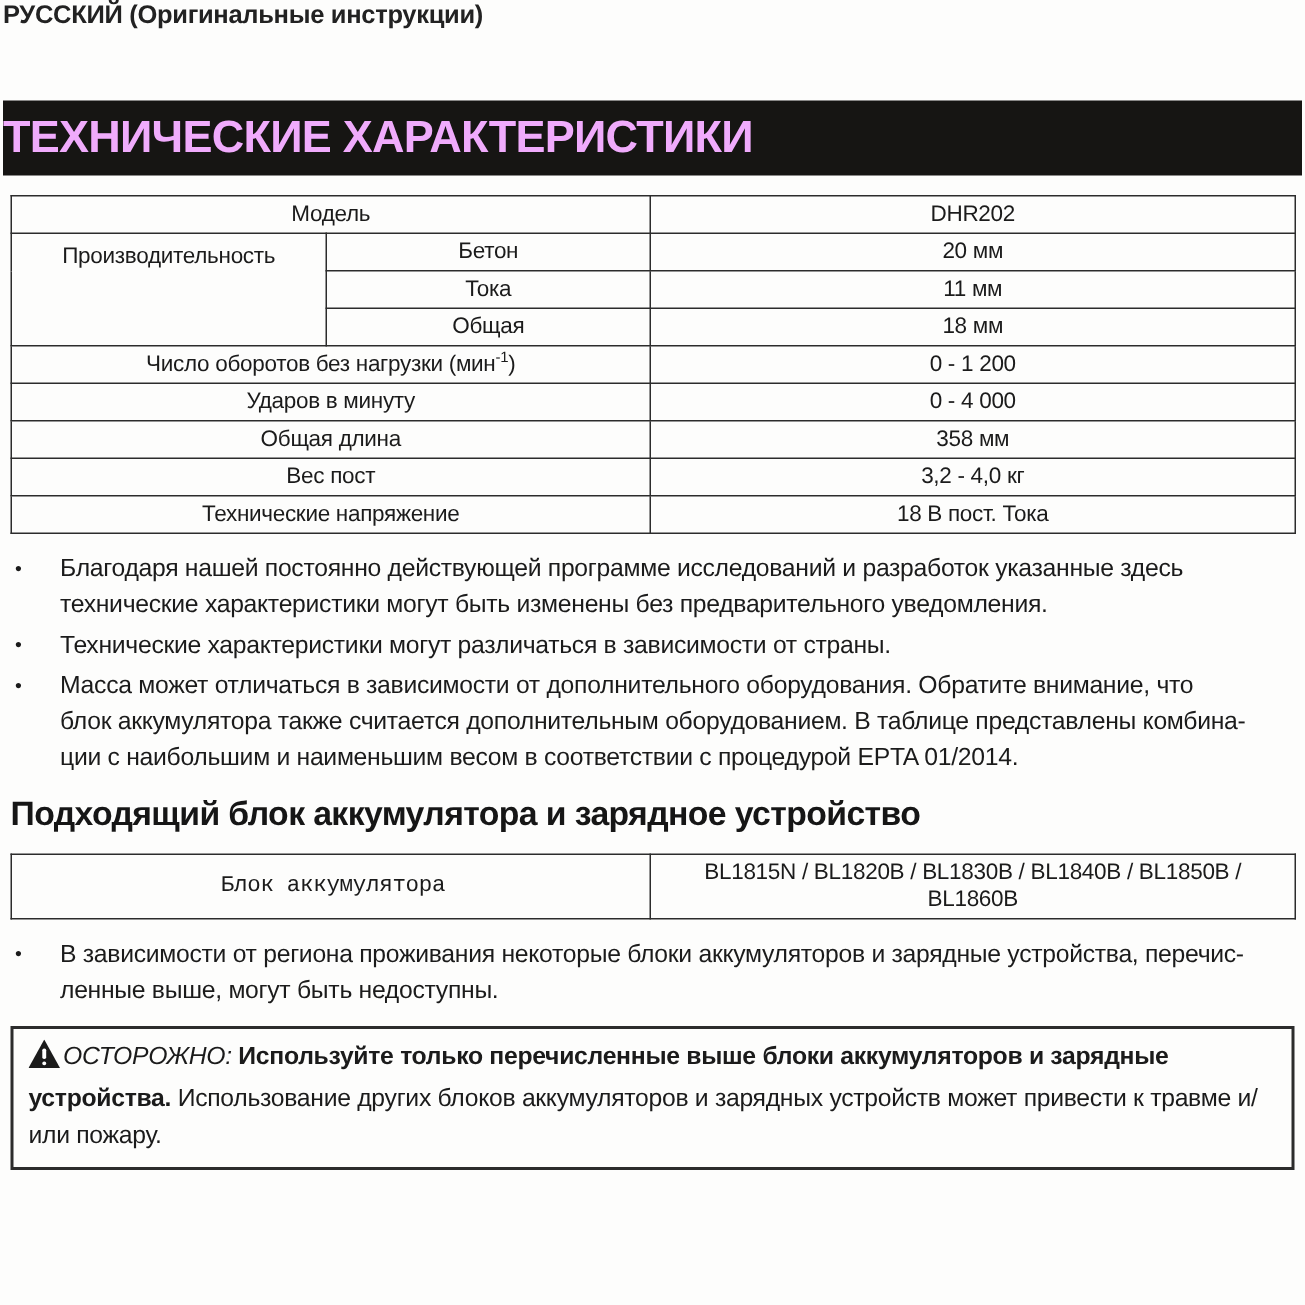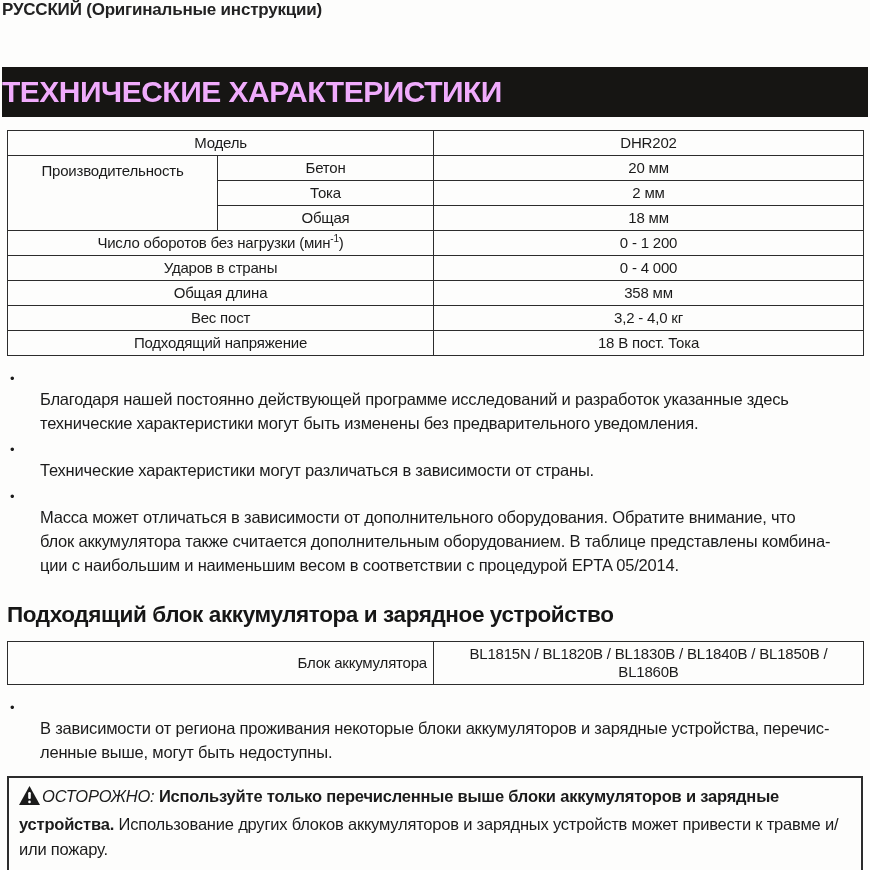--- a/index.html
+++ b/index.html
@@ -51,44 +51,44 @@
     line-height: 18px;
   }
   .specs-table col.c1 { width: 210px; }
   .specs-table col.c2 { width: 216px; }
   .specs-table col.c3 { width: 430px; }
   .specs-table td.span-cell { vertical-align: top; padding-top: 6px; }
   sup { font-size: 10px; vertical-align: super; line-height: 0; }
 
   .battery-table col.b1 { width: 426px; }
   .battery-table col.b2 { width: 430px; }
-  .battery-table td.lbl { text-align: right; padding-left: 9px; }
+  .battery-table td.lbl { text-align: center; padding-left: 9px; font-family: Liberation Mono, monospace; }
   .battery-table td { height: 31px; }
   .ml { white-space: pre-line; }
 
   
   .notes { margin: 11px 10px 0 10px; }
   .note {
     display: flex;
     margin-bottom: 3px;
     font-size: 16.5px;
     line-height: 24px;
   }
   .note .bullet {
     width: 30px;
     flex: 0 0 30px;
     font-size: 13px;
     line-height: 24px;
     text-align: left;
   }
-  .note .note-text { flex: 1; margin-top: 20px; }
+  .note .note-text { flex: 1; }
 
   
   .section-title {
-    margin: 25px 0 0 7px;
+    margin: 13px 0 0 7px;
     font-size: 22.5px;
     font-weight: bold;
     letter-spacing: -0.4px;
     color: #161616;
   }
 
   
   .warning-box {
     margin: 12px 7px 0 7px;
     border: 2px solid #2c2c2c;
@@ -127,64 +127,64 @@
       <td colspan="2">Модель</td>
       <td>DHR202</td>
     </tr>
     <tr>
       <td rowspan="3" class="span-cell">Производительность</td>
       <td>Бетон</td>
       <td>20 мм</td>
     </tr>
     <tr>
       <td>Тока</td>
-      <td>2 мм</td>
+      <td>11 мм</td>
     </tr>
     <tr>
       <td>Общая</td>
       <td>18 мм</td>
     </tr>
     <tr>
       <td colspan="2"><span>Число оборотов без нагрузки (мин</span><sup>-1</sup><span>)</span></td>
       <td>0 - 1 200</td>
     </tr>
     <tr>
-      <td colspan="2">Ударов в страны</td>
+      <td colspan="2">Ударов в минуту</td>
       <td>0 - 4 000</td>
     </tr>
     <tr>
       <td colspan="2">Общая длина</td>
       <td>358 мм</td>
     </tr>
     <tr>
       <td colspan="2">Вес пост</td>
       <td>3,2 - 4,0 кг</td>
     </tr>
     <tr>
-      <td colspan="2">Подходящий напряжение</td>
+      <td colspan="2">Технические напряжение</td>
       <td>18 В пост. Тока</td>
     </tr>
   </tbody>
     </table>
 
   <div class="notes">
     <div class="note">
       <span class="bullet">•</span>
       <span class="note-text ml">Благодаря нашей постоянно действующей программе исследований и разработок указанные здесь
 технические характеристики могут быть изменены без предварительного уведомления.</span>
     </div>
     <div class="note">
       <span class="bullet">•</span>
       <span class="note-text ml">Технические характеристики могут различаться в зависимости от страны.</span>
     </div>
     <div class="note">
       <span class="bullet">•</span>
       <span class="note-text ml">Масса может отличаться в зависимости от дополнительного оборудования. Обратите внимание, что
 блок аккумулятора также считается дополнительным оборудованием. В таблице представлены комбина-
-ции с наибольшим и наименьшим весом в соответствии с процедурой EPTA 05/2014.</span>
+ции с наибольшим и наименьшим весом в соответствии с процедурой EPTA 01/2014.</span>
     </div>
   </div>
 
   <div class="section-title">Подходящий блок аккумулятора и зарядное устройство</div>
 
   <table class="battery-table">
     <colgroup>
         <col class="b1">
         <col class="b2">
       </colgroup>

